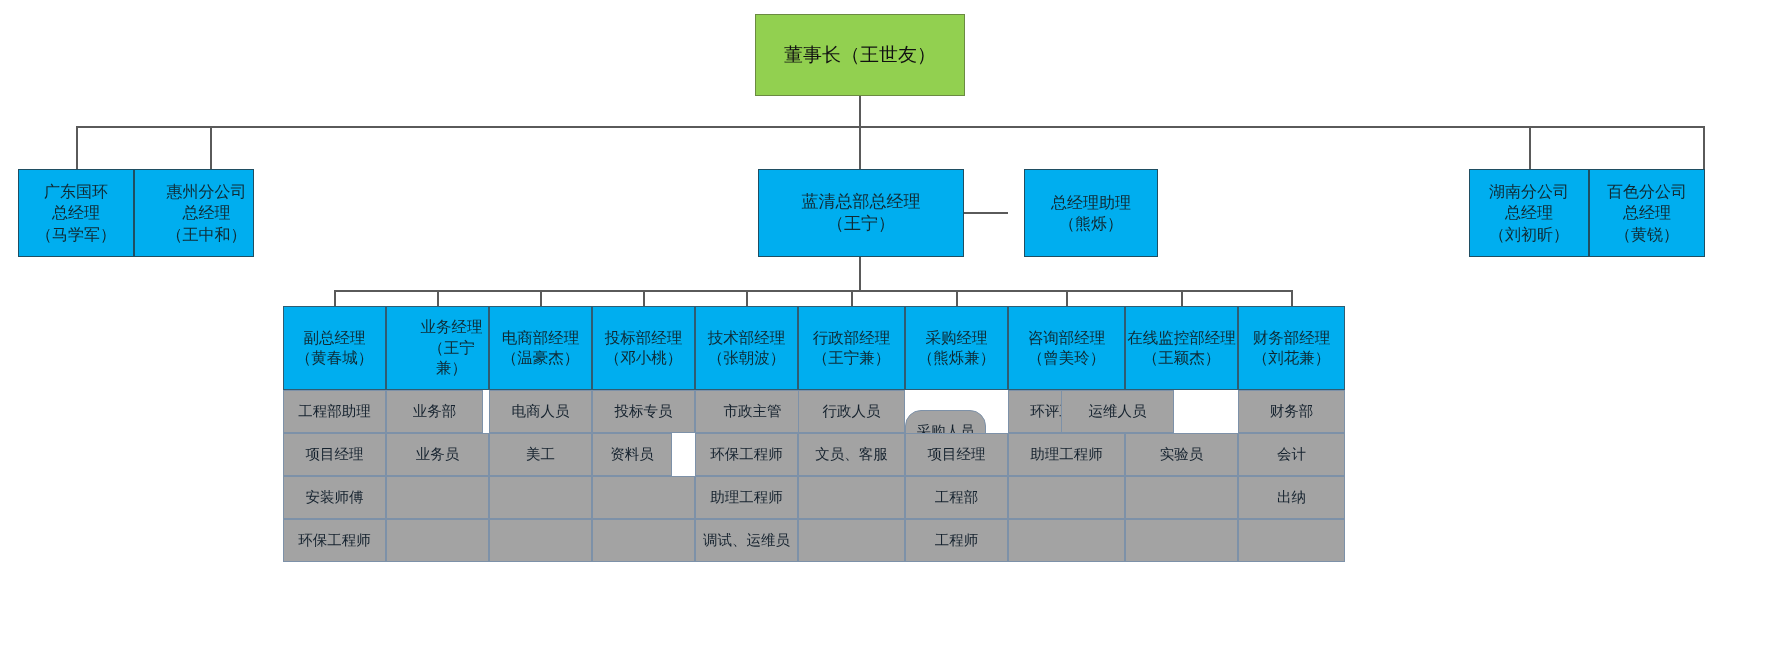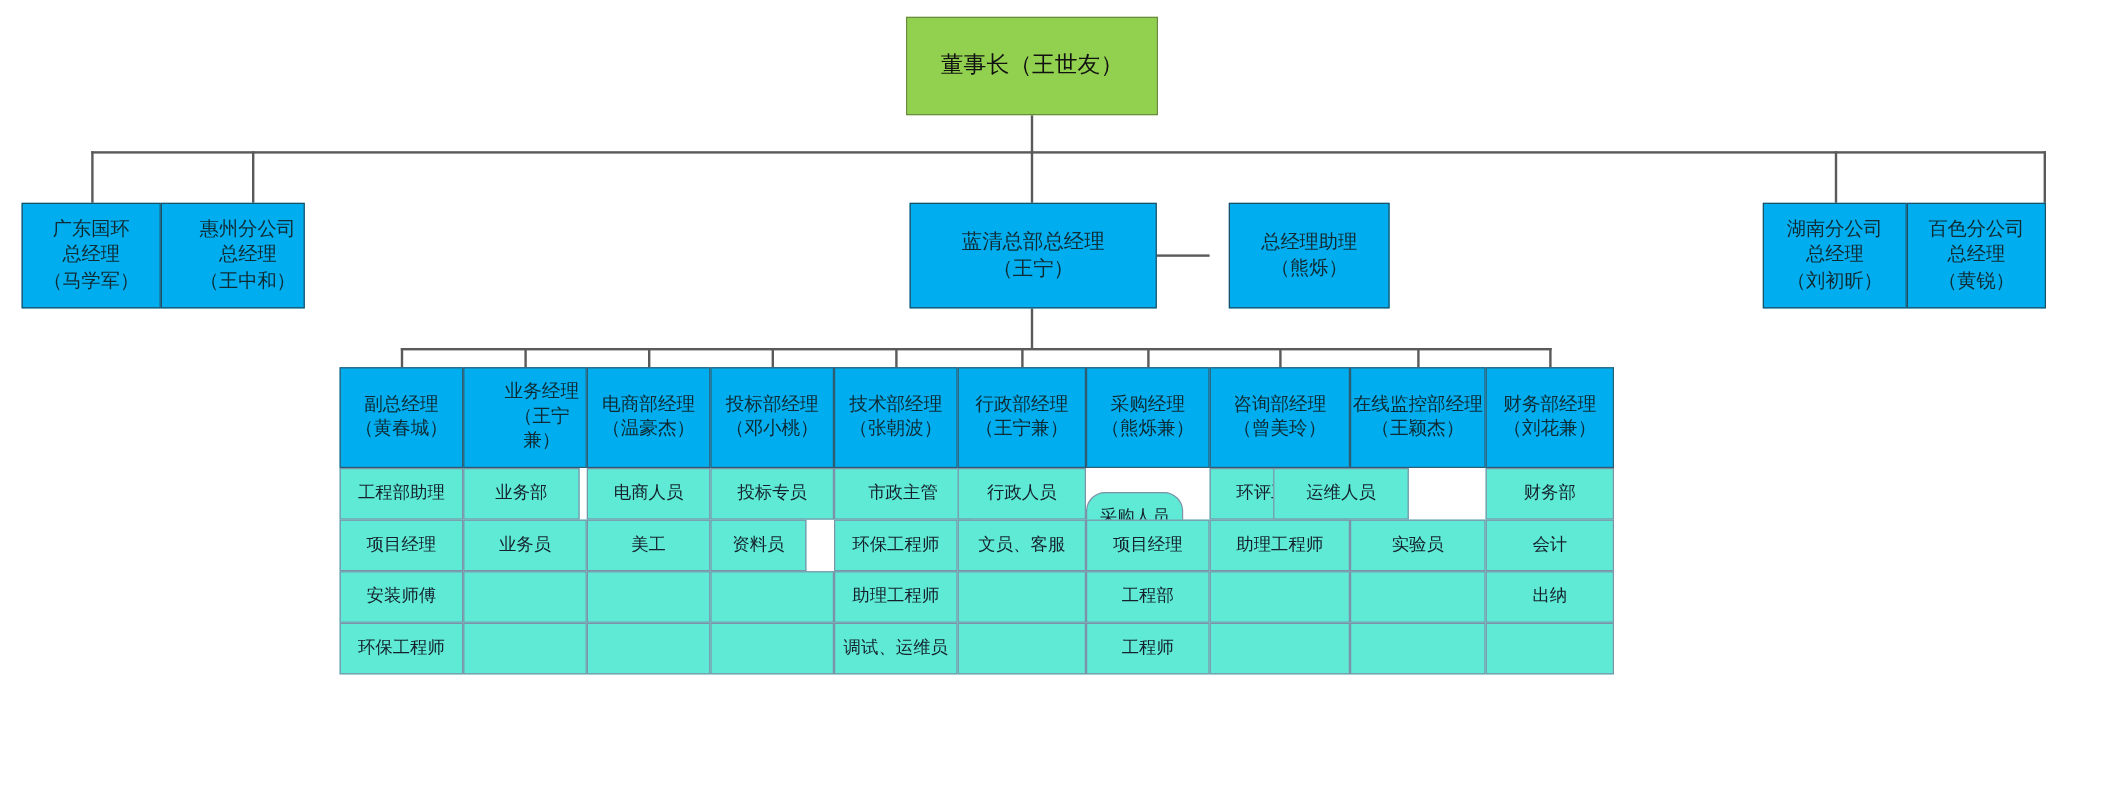--- a/index.html
+++ b/index.html
@@ -42,21 +42,21 @@
     color:#102a33;
   }
   .node-blue.small{font-size:16px;}
   .dept-head{
     background:#00aeef;
     border:1px solid #2f5c72;
     font-size:15.5px;
     color:#0e2a34;
   }
   .cell{
-    background:#5eead4;
+    background:#a3a3a3;
     border:1px solid #7d91a8;
     font-size:14.5px;
     color:#15222e;
   }
 
   
   .ln{
     position:absolute;
     background:#5a5a5a;
     z-index:1;

